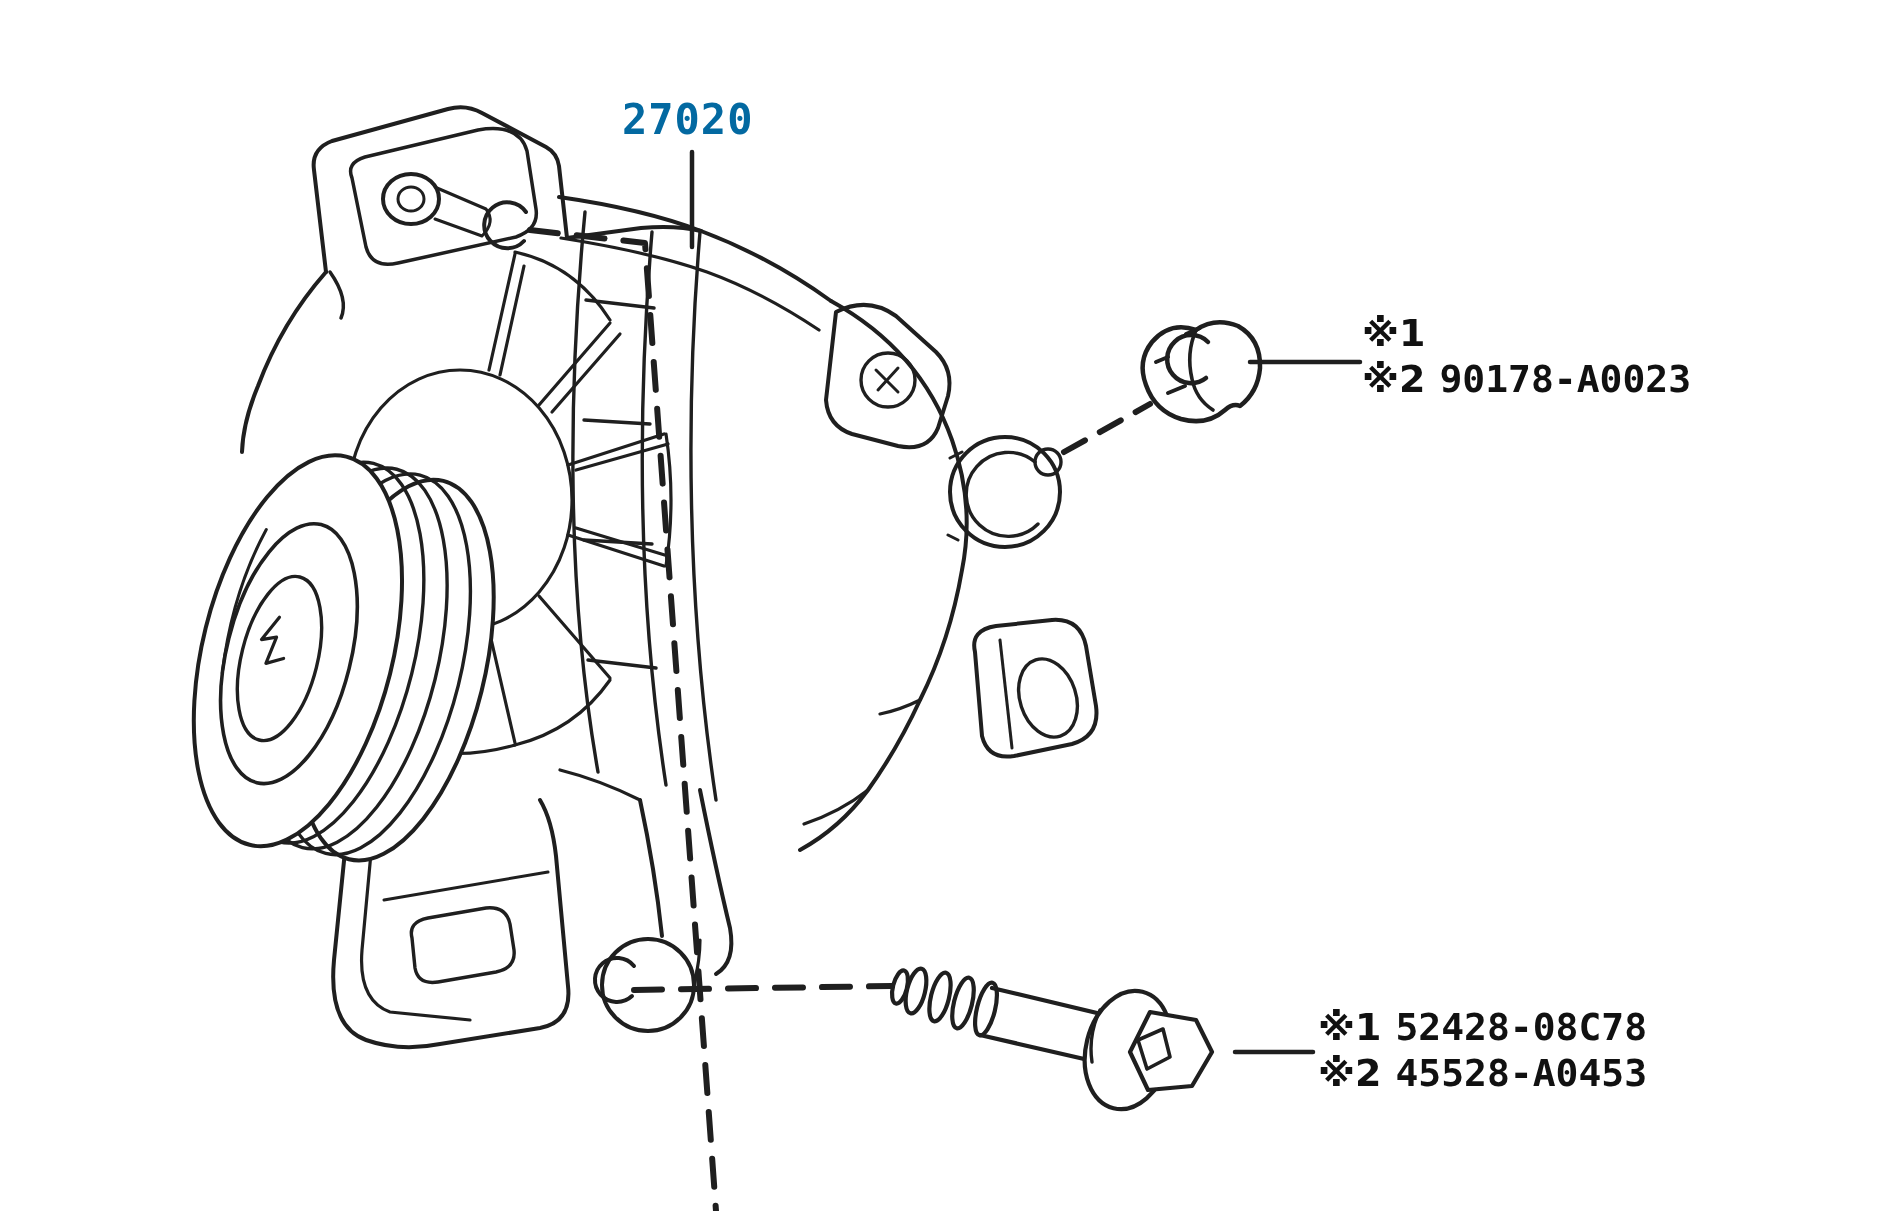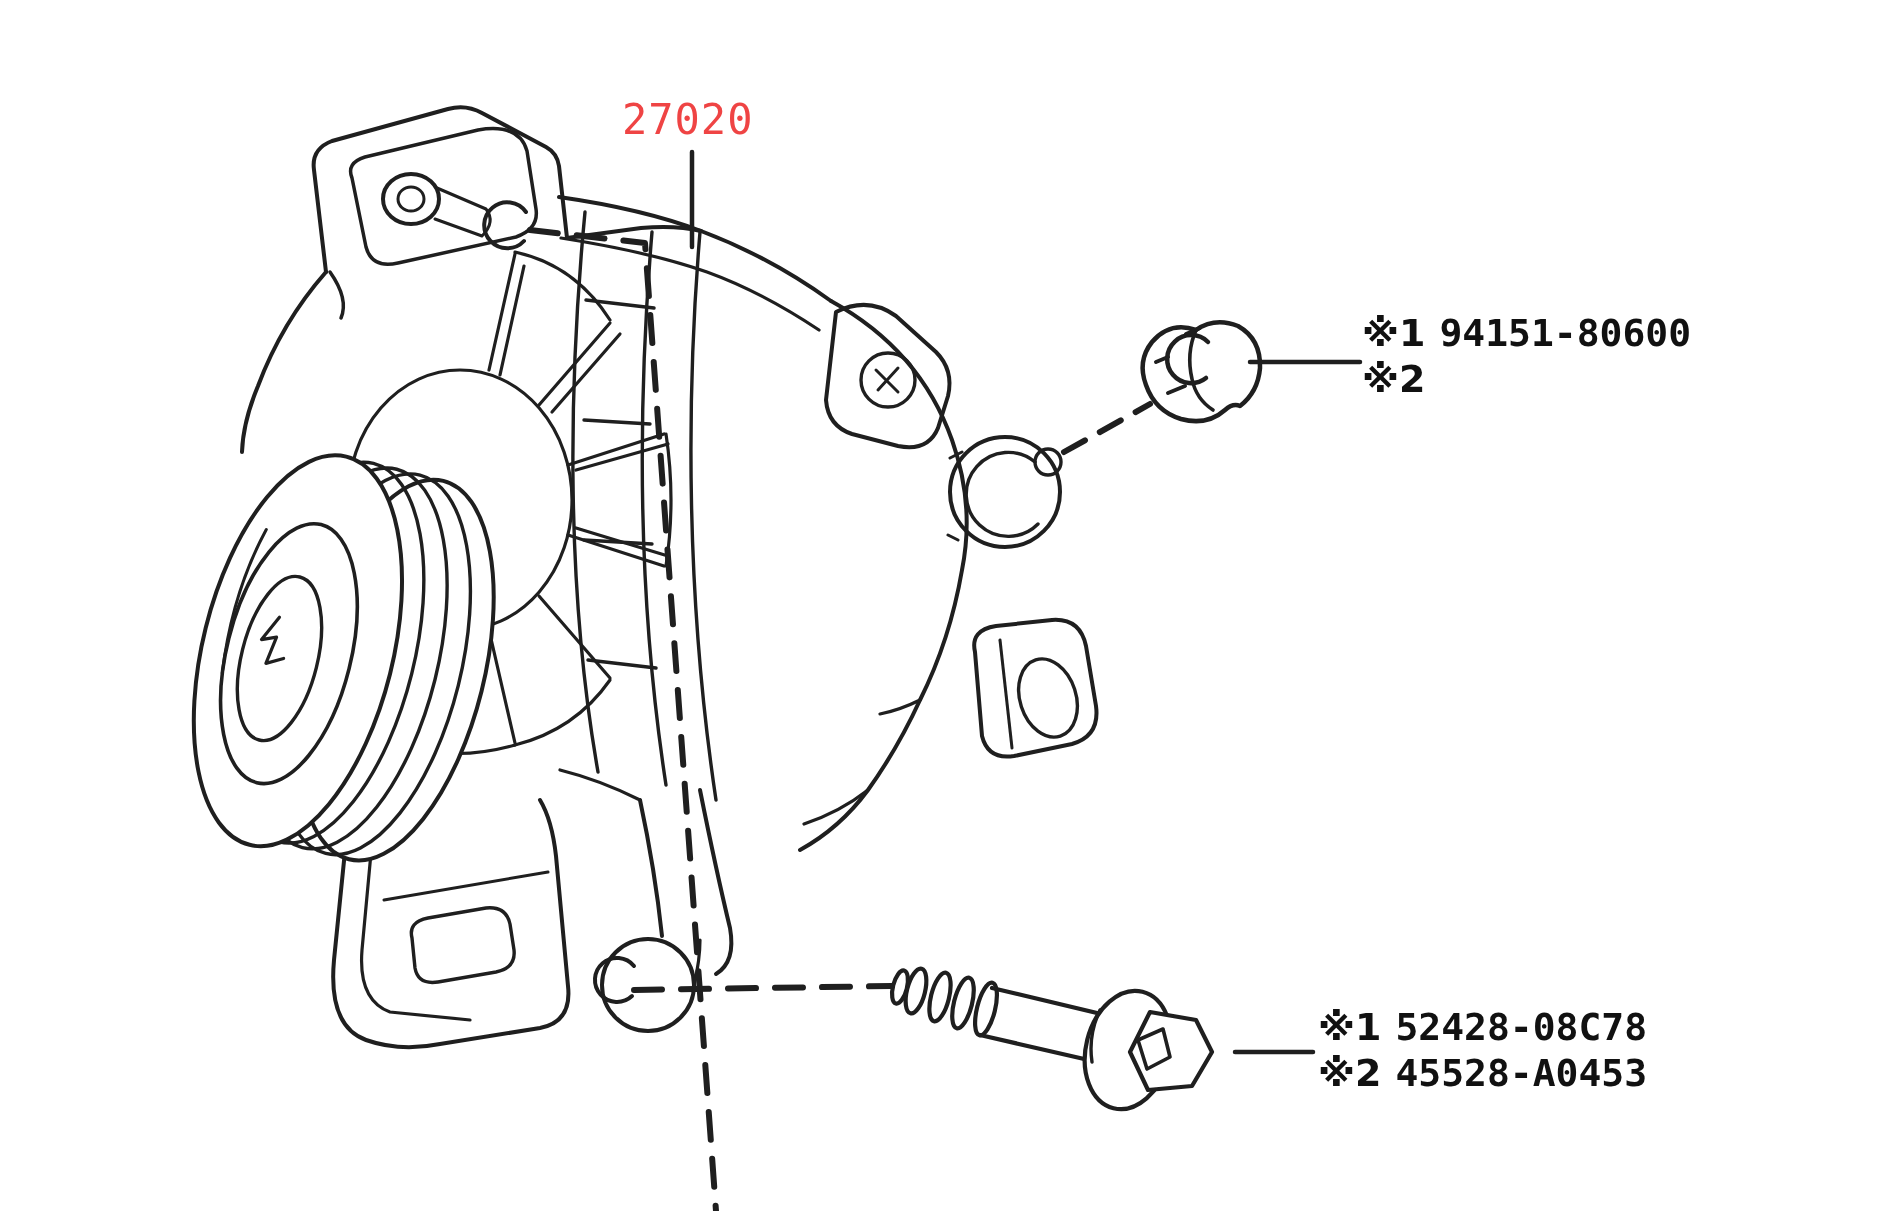--- a/index.html
+++ b/index.html
@@ -7,22 +7,22 @@
     width:1900px;height:1211px;
     background:#ffffff;
     font-family:"DejaVu Sans Mono","DejaVu Sans",monospace;
     position:relative;
     overflow:hidden;
   }
   .stage{position:absolute;inset:0;width:1900px;height:1211px;}
   svg.art{position:absolute;left:0;top:0;}
   .lbl{
     position:absolute;
-    color:#ef4444;
-    font-weight:400;
+    color:#0369a1;
+    font-weight:700;
     white-space:nowrap;
     -webkit-user-select:none;user-select:none;
   }
   .main-num{
     left:622px;top:96px;
     font-size:42px;line-height:48px;
     letter-spacing:1px;
   }
   .callout{
     position:absolute;
@@ -171,24 +171,24 @@
       <path d="M1138,1040 L1163,1029 L1170,1057 L1147,1069 Z" stroke-width="3.6"></path>
       <path d="M1100,1010 Q1088,1035 1092,1062" stroke-width="3.4"></path>
     </g>
   </svg>
 
   <div class="lbl main-num">27020</div>
 
   <div class="callout callout-nut">
     <div class="row">
       <span class="marker">※1</span>
-      <span class="pn">94151-80600</span>
     </div>
     <div class="row">
       <span class="marker">※2</span>
+      <span class="pn">90178-A0023</span>
     </div>
   </div>
 
   <div class="callout callout-bolt">
     <div class="row">
       <span class="marker">※1</span>
       <span class="pn">52428-08C78</span>
     </div>
     <div class="row">
       <span class="marker">※2</span>

